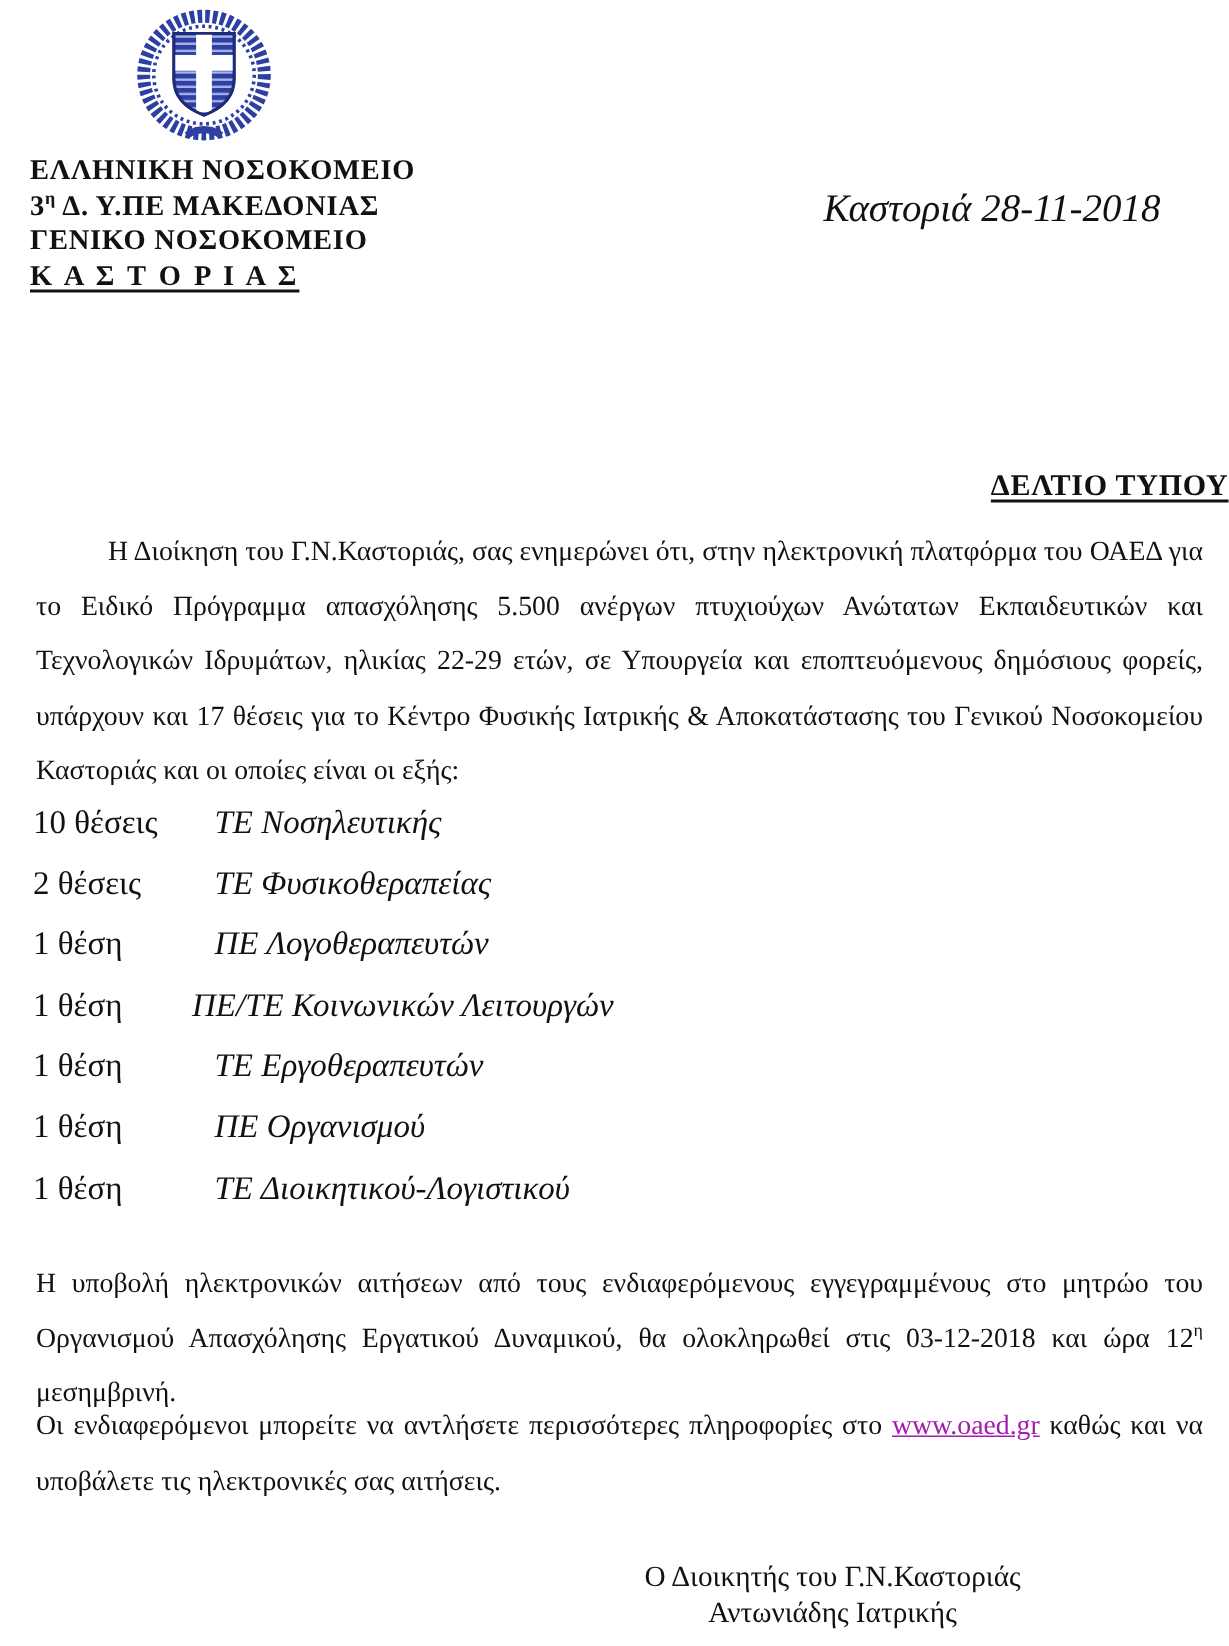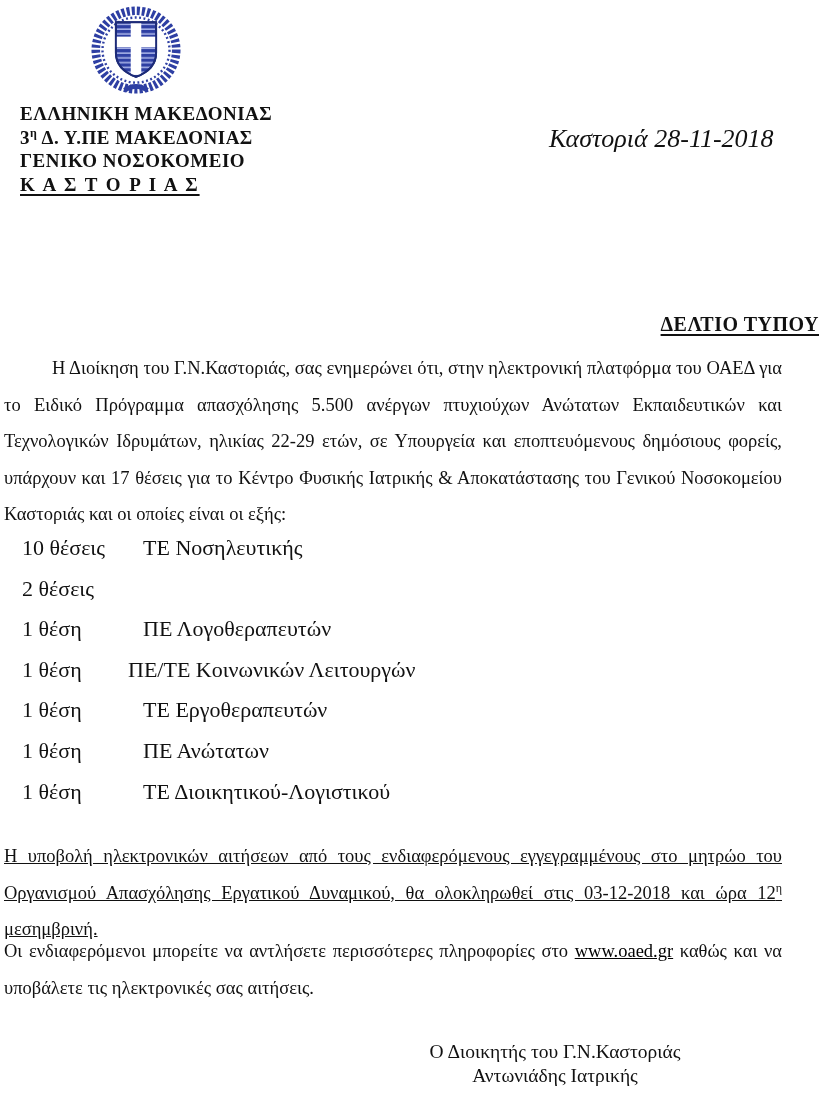--- a/index.html
+++ b/index.html
@@ -58,50 +58,50 @@
     font-size: 20px;
     text-decoration: underline;
     text-decoration-thickness: 2px;
     text-underline-offset: 3px;
     letter-spacing: 0.5px;
   }
 
   
   .para {
     position: absolute;
-    left: 4px;
+    left: 24px;
     width: 778px;
     font-size: 18.5px;
     line-height: 36.5px;
     text-align: justify;
   }
   .para-1 { top: 350px; text-indent: 48px; }
-  .para-2 { top: 838px; text-decoration: underline; }
+  .para-2 { top: 838px; }
   .para-3 { top: 933px; }
   .para sup { font-size: 12px; line-height: 0; vertical-align: super; }
   a.ext-link {
-    color: #000000;
+    color: #a21caf;
     text-decoration: underline;
   }
 
   
   .positions {
     position: absolute;
     left: 0; top: 528px;
     width: 819px;
     font-size: 22px;
   }
   .position-row {
     position: relative;
     height: 40.6px;
     line-height: 40.6px;
     white-space: nowrap;
   }
   .position-count { position: absolute; left: 22px; }
-  .position-specialty { position: absolute; left: 143px; }
+  .position-specialty { position: absolute; left: 143px; font-style: italic; }
   .position-row.shift-left .position-specialty { left: 128px; }
 
   
   .signature {
     position: absolute;
     left: 355px; top: 1040px;
     width: 400px;
     text-align: center;
     font-size: 19.5px;
     line-height: 23.5px;
@@ -126,21 +126,21 @@
 
     <path d="M29 17 H71 V49 Q71 66 50 74 Q29 66 29 49 Z" fill="url(#shieldStripes)" stroke="#1d2b78" stroke-width="2"></path>
 
     <rect x="44.5" y="17" width="11" height="55" fill="#ffffff"></rect>
     <rect x="29" y="32" width="42" height="11" fill="#ffffff"></rect>
     <path d="M29 17 H71 V49 Q71 66 50 74 Q29 66 29 49 Z" fill="none" stroke="#1d2b78" stroke-width="2"></path>
   </svg>
 
   <div class="org-block">
     <div class="org-line">
-      <span>ΕΛΛΗΝΙΚΗ  ΜΑΚΕΔΟΝΙΑΣ</span>
+      <span>ΕΛΛΗΝΙΚΗ  ΝΟΣΟΚΟΜΕΙΟ</span>
     </div>
     <div class="org-line">
       <span>3</span><sup>η</sup><span> Δ. Υ.ΠΕ  ΜΑΚΕΔΟΝΙΑΣ</span>
     </div>
     <div class="org-line">
       <span>ΓΕΝΙΚΟ ΝΟΣΟΚΟΜΕΙΟ</span>
     </div>
     <div class="org-line kastorias">
       <span>Κ Α Σ Τ Ο Ρ Ι Α Σ</span>
     </div>
@@ -152,36 +152,37 @@
 
   <p class="para para-1">Η Διοίκηση του Γ.Ν.Καστοριάς, σας ενημερώνει  ότι, στην ηλεκτρονική πλατφόρμα του ΟΑΕΔ για το  Ειδικό Πρόγραμμα απασχόλησης 5.500 ανέργων πτυχιούχων Ανώτατων Εκπαιδευτικών και Τεχνολογικών Ιδρυμάτων, ηλικίας 22-29 ετών, σε Υπουργεία και εποπτευόμενους δημόσιους φορείς, υπάρχουν και 17 θέσεις για το Κέντρο Φυσικής Ιατρικής &amp; Αποκατάστασης του Γενικού Νοσοκομείου Καστοριάς και οι οποίες είναι οι εξής:</p>
 
   <div class="positions">
     <div class="position-row">
       <span class="position-count">10 θέσεις</span>
       <span class="position-specialty">ΤΕ Νοσηλευτικής</span>
     </div>
     <div class="position-row">
       <span class="position-count">2 θέσεις</span>
+      <span class="position-specialty">ΤΕ Φυσικοθεραπείας</span>
     </div>
     <div class="position-row">
       <span class="position-count">1 θέση</span>
       <span class="position-specialty">ΠΕ Λογοθεραπευτών</span>
     </div>
     <div class="position-row shift-left">
       <span class="position-count">1 θέση</span>
       <span class="position-specialty">ΠΕ/ΤΕ Κοινωνικών Λειτουργών</span>
     </div>
     <div class="position-row">
       <span class="position-count">1 θέση</span>
       <span class="position-specialty">ΤΕ Εργοθεραπευτών</span>
     </div>
     <div class="position-row">
       <span class="position-count">1 θέση</span>
-      <span class="position-specialty">ΠΕ Ανώτατων</span>
+      <span class="position-specialty">ΠΕ Οργανισμού</span>
     </div>
     <div class="position-row">
       <span class="position-count">1 θέση</span>
       <span class="position-specialty">ΤΕ Διοικητικού-Λογιστικού</span>
     </div>
   </div>
 
   <p class="para para-2">
     <span>Η  υποβολή ηλεκτρονικών αιτήσεων  από τους ενδιαφερόμενους εγγεγραμμένους στο μητρώο  του Οργανισμού Απασχόλησης Εργατικού Δυναμικού, θα ολοκληρωθεί στις 03-12-2018 και ώρα 12</span><sup>η</sup><span> μεσημβρινή.</span>
   </p>

